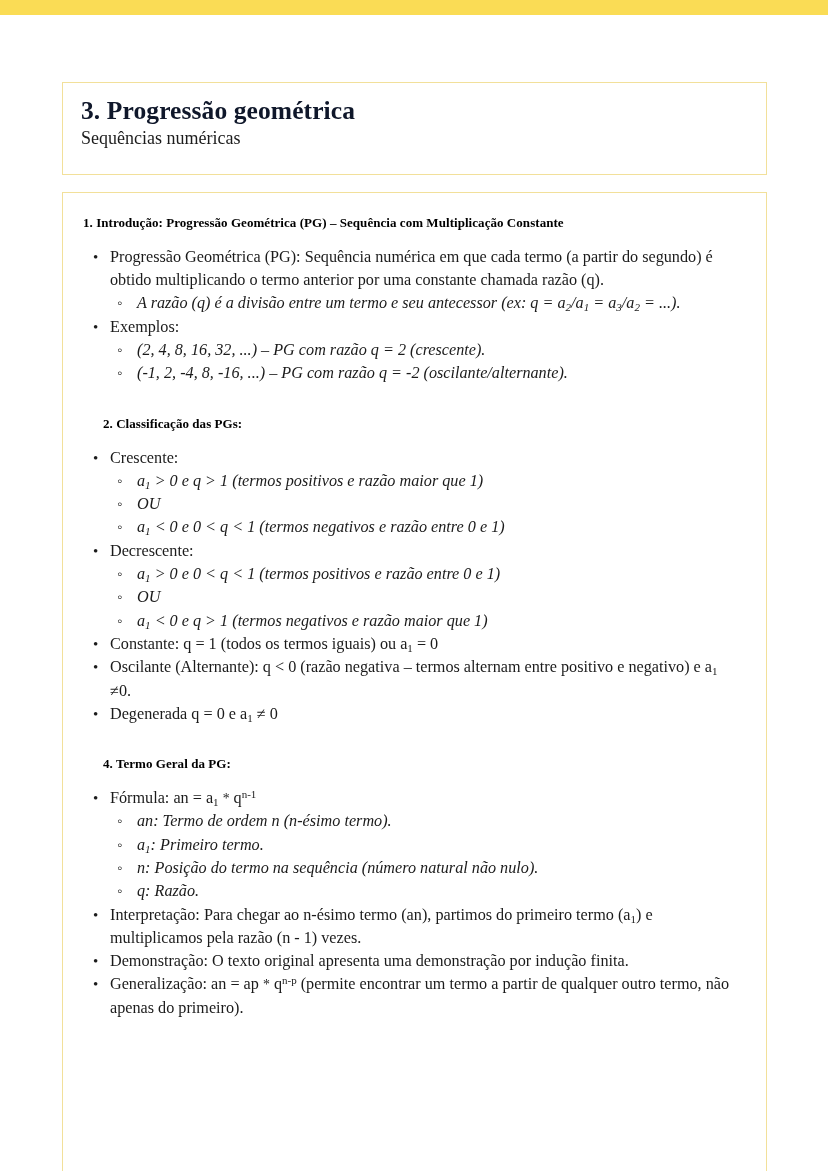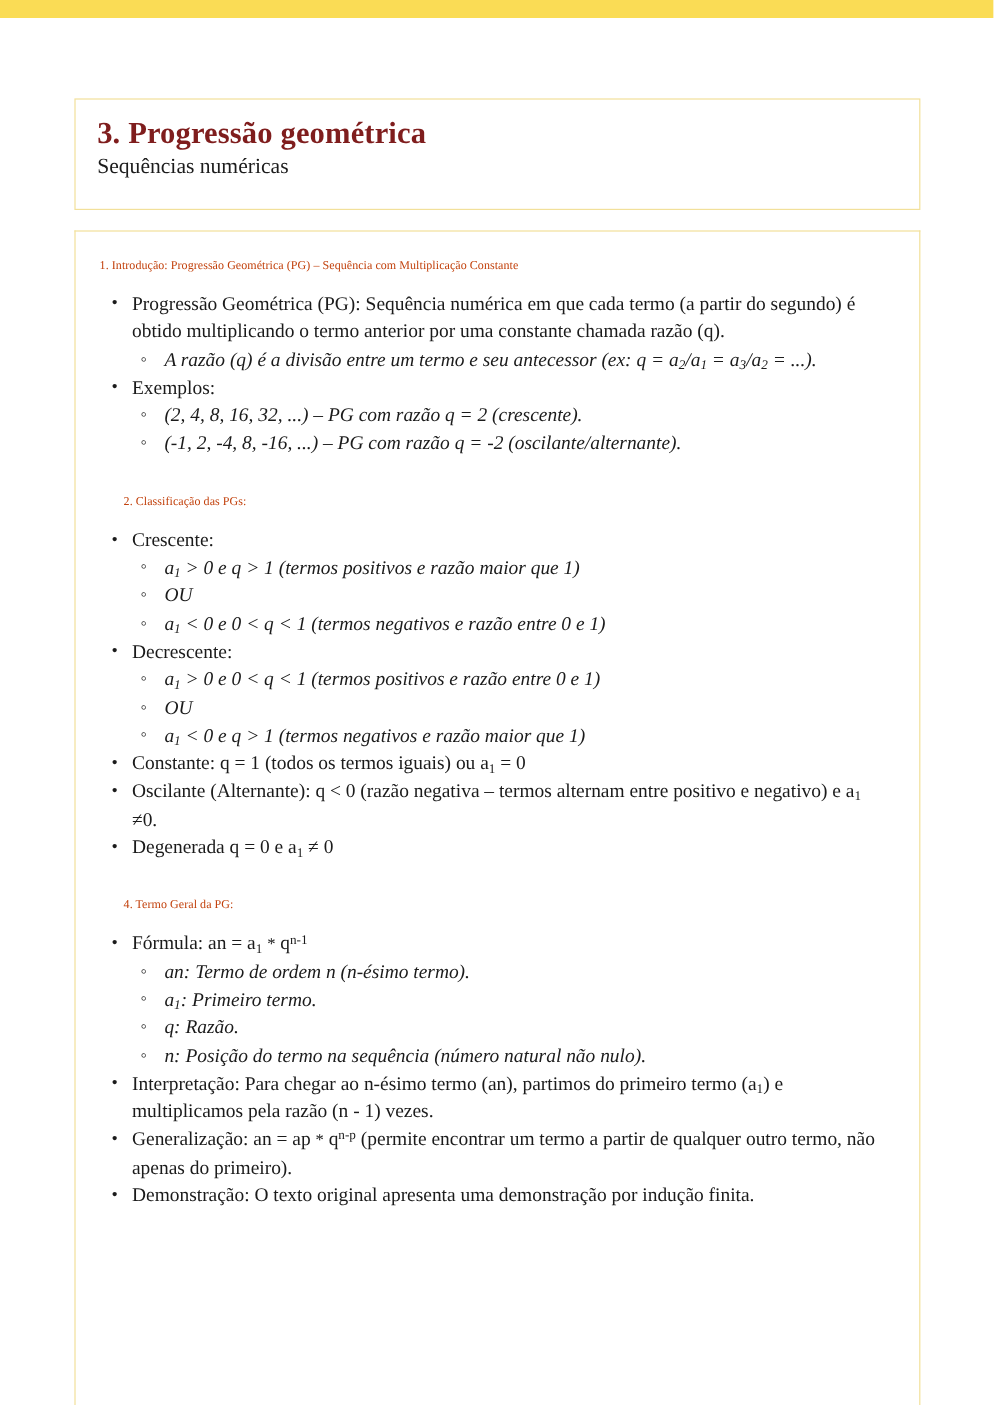--- a/index.html
+++ b/index.html
@@ -46,21 +46,21 @@
     height: 93px;
     box-sizing: border-box;
     border: 1.4px solid #f2e09a;
     background: #ffffff;
     padding: 14px 0 0 18px;
   }
   .doc-title {
     font-size: 25.5px;
     line-height: 1.1;
     font-weight: 700;
-    color: #7f1d1d;
+    color: #0f172a;
     letter-spacing: .1px;
     margin: 0;
     white-space: nowrap;
   }
   .doc-subtitle {
     font-size: 18px;
     line-height: 1.25;
     color: #1c1c1c;
     margin: 2px 0 0 0;
     font-weight: 400;
@@ -75,23 +75,23 @@
     width: 705px;
     height: 1010px;
     box-sizing: border-box;
     border: 1.4px solid #f2e09a;
     border-bottom: none;
     background: #ffffff;
     padding: 22px 24px 0 20px;
   }
 
   .section-heading {
-    font-size: 10px;
-    font-weight: 400;
-    color: #c2410c;
+    font-size: 13px;
+    font-weight: 700;
+    color: #000000;
     margin: 0 0 0 0;
     line-height: 1.3;
     letter-spacing: .05px;
   }
   .section-heading.spaced-top { margin-top: 30px; margin-left: 20px; }
 
   
   ul.lvl1 {
     list-style: none;
     margin: 14px 0 0 0;
@@ -217,29 +217,29 @@
       </li>
     </ul>
 
     <h2 class="section-heading spaced-top">4. Termo Geral da PG:</h2>
     <ul class="lvl1">
       <li>
         <span class="txt">Fórmula: an = a<sub>1</sub> <span style="font-size:.85em;">*</span> q<sup>n-1</sup></span>
         <ul class="lvl2">
           <li>an: Termo de ordem n (n-ésimo termo).</li>
           <li>a<sub>1</sub>: Primeiro termo.</li>
+          <li>n: Posição do termo na sequência (número natural não nulo).</li>
           <li>q: Razão.</li>
-          <li>n: Posição do termo na sequência (número natural não nulo).</li>
         </ul>
       </li>
       <li>
         <span class="txt">Interpretação: Para chegar ao n-ésimo termo (an), partimos do primeiro termo (a<sub>1</sub>) e multiplicamos pela razão (n - 1) vezes.</span>
       </li>
       <li>
+        <span class="txt">Demonstração: O texto original apresenta uma demonstração por indução finita.</span>
+      </li>
+      <li>
         <span class="txt">Generalização: an = ap <span style="font-size:.85em;">*</span> q<sup>n-p</sup> (permite encontrar um termo a partir de qualquer outro termo, não apenas do primeiro).</span>
-      </li>
-      <li>
-        <span class="txt">Demonstração: O texto original apresenta uma demonstração por indução finita.</span>
       </li>
     </ul>
 
   </div>
 </div>
 
 </body></html>

